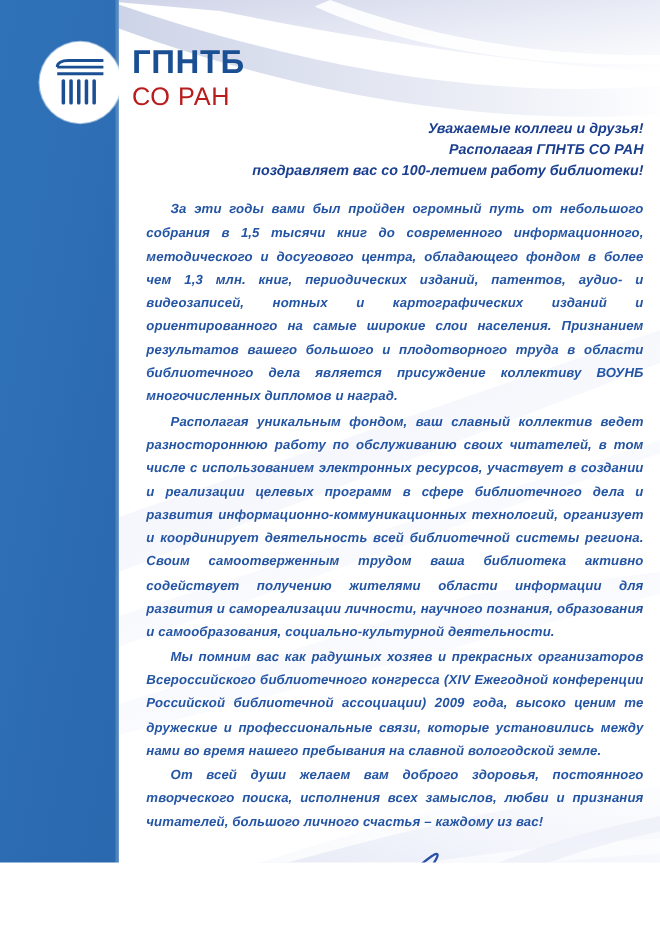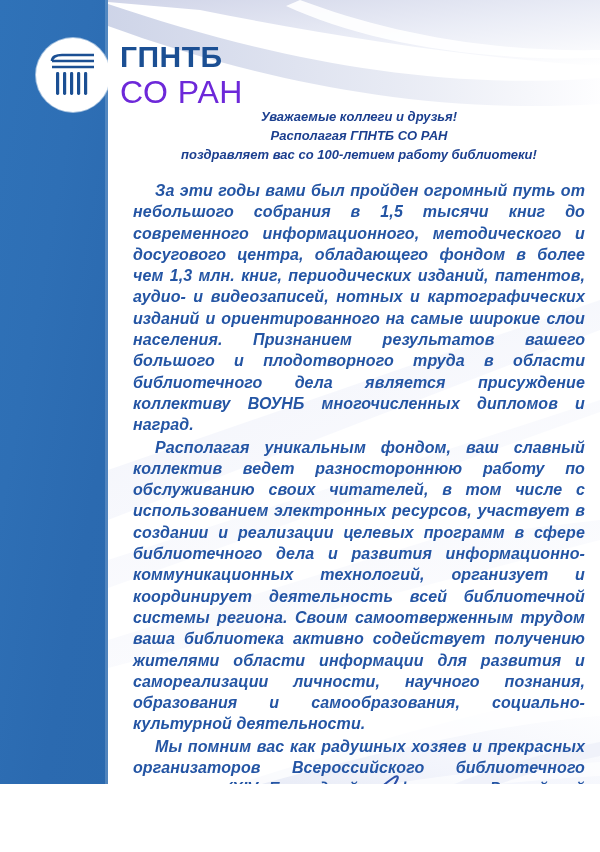--- a/index.html
+++ b/index.html
@@ -66,24 +66,24 @@
   .logo-text .l1 {
     display: block;
     font-size: 30px;
     font-weight: bold;
     letter-spacing: 0.5px;
     color: #1b4f93;
   }
   .logo-text .l2 {
     display: block;
     margin-top: 4px;
-    font-size: 32px;
+    font-size: 23px;
     font-weight: normal;
     letter-spacing: 0.5px;
-    color: #6d28d9;
+    color: #b91c1c;
   }
 
   
   .content {
     position: absolute;
     left: 133px;
     top: 0;
     width: 452px;
     height: 852px;
   }
@@ -93,33 +93,33 @@
     top: 107px;
     left: 0;
     width: 452px;
     text-align: center;
     font-style: italic;
     font-weight: bold;
     font-size: 13px;
     line-height: 19px;
     color: #1b3f8f;
   }
-  .salutation span { display: block; }
+  .salutation span { display: block; text-align: right; }
 
   .body-text {
     position: absolute;
     top: 180px;
     left: 0;
     width: 452px;
   }
 
   .para {
     font-style: italic;
     font-weight: bold;
-    font-size: 16px;
+    font-size: 12px;
     line-height: 21.3px;
     color: #2455a4;
     text-align: justify;
     text-indent: 22px;
     margin: 0 0 1px 0;
     letter-spacing: 0.1px;
   }
   .para:last-child { margin-bottom: 0; }
 
   
@@ -238,20 +238,21 @@
     <div class="salutation">
       <span>Уважаемые коллеги и друзья!</span>
       <span>Располагая ГПНТБ СО РАН</span>
       <span>поздравляет вас со 100-летием работу библиотеки!</span>
     </div>
 
     <div class="body-text">
       <p class="para">За эти годы вами был пройден огромный путь от небольшого собрания в 1,5 тысячи книг до современного информационного, методического и досугового центра, обладающего фондом в более чем 1,3 млн. книг, периодических изданий, патентов, аудио- и видеозаписей, нотных и картографических изданий и ориентированного на самые широкие слои населения. Признанием результатов вашего большого и плодотворного труда в области библиотечного дела является присуждение коллективу ВОУНБ многочисленных дипломов и наград.</p>
       <p class="para">Располагая уникальным фондом, ваш славный коллектив ведет разностороннюю работу по обслуживанию своих читателей, в том числе с использованием электронных ресурсов, участвует в создании и реализации целевых программ в сфере библиотечного дела и развития информационно-коммуникационных технологий, организует и координирует деятельность всей библиотечной системы региона. Своим самоотверженным трудом ваша библиотека активно содействует получению жителями области информации для развития и самореализации личности, научного познания, образования и самообразования, социально-культурной деятельности.</p>
       <p class="para">Мы помним вас как радушных хозяев и прекрасных организаторов Всероссийского библиотечного конгресса (XIV Ежегодной конференции Российской библиотечной ассоциации) 2009 года, высоко ценим те дружеские и профессиональные связи, которые установились между нами во время нашего пребывания на славной вологодской земле.</p>
+      <p class="para">От всей души желаем вам доброго здоровья, постоянного творческого поиска, исполнения всех замыслов, любви и признания читателей, большого личного счастья – каждому из вас!</p>
     </div>
 
     <div class="sign-row">
       <div class="sign-title">Директор ГПНТБ СО РАН</div>
 
       <div class="sign-scribble">
         <svg width="95" height="66" viewBox="0 0 95 66" xmlns="http://www.w3.org/2000/svg" aria-hidden="true">
           <g fill="none" stroke="#2b4fa8" stroke-linecap="round" stroke-linejoin="round">
             <path d="M8,58 C10,42 14,28 18,22 C22,16 24,22 23,34 C22,46 20,54 19,58" stroke-width="2.1"></path>
             <path d="M19,56 C26,40 42,20 62,6 C66,3 68,4 66,8 C60,20 44,40 34,54" stroke-width="2.1"></path>

